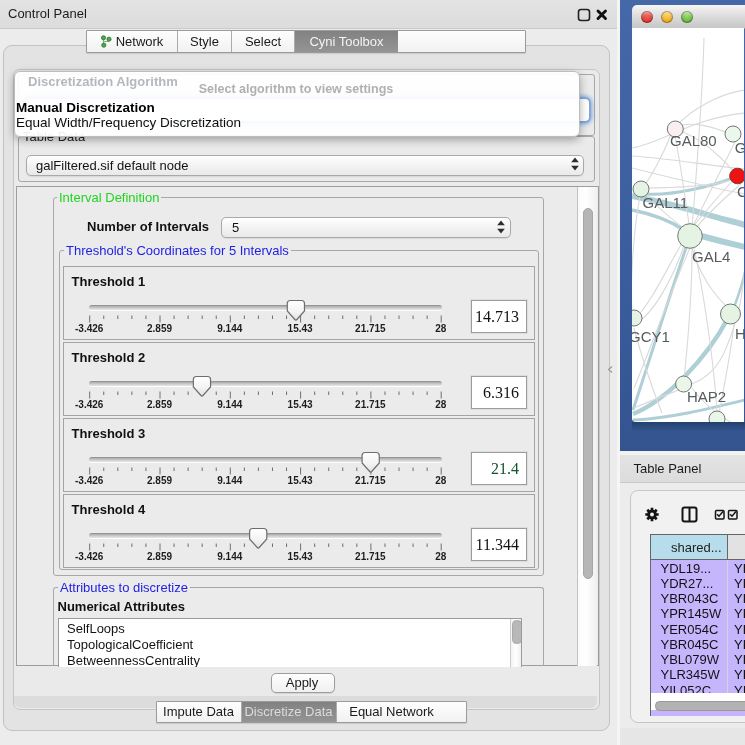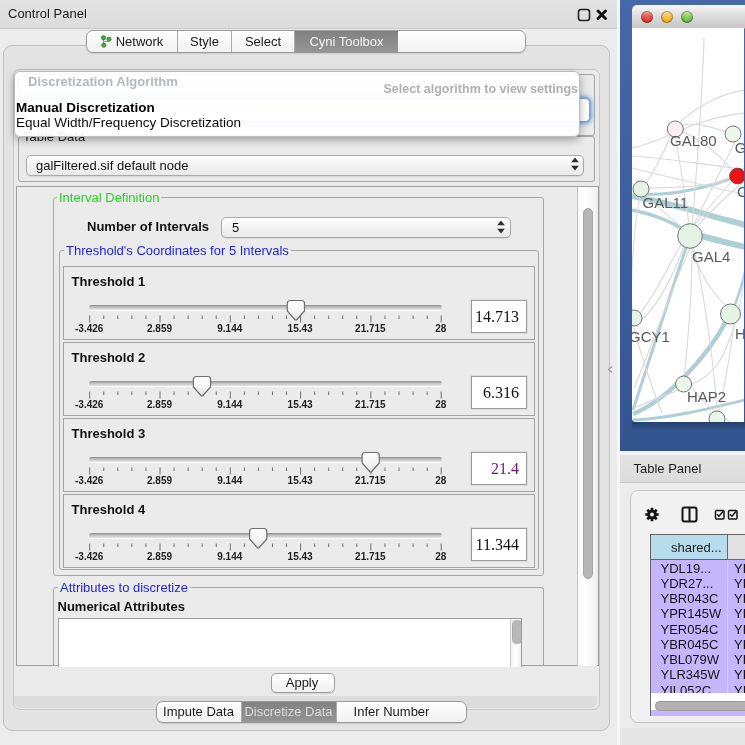--- a/index.html
+++ b/index.html
@@ -7,21 +7,21 @@
  -webkit-font-smoothing:antialiased}
 .a{position:absolute}
 .gb{position:absolute;border:1px solid #a7a7a7;border-radius:3px}
 .gt{position:absolute;font-size:13px;line-height:13px;padding:0 2px;white-space:nowrap}
 .t13{font-size:13px;line-height:15px;white-space:nowrap;color:#1b1b1b}
 .b13{font-size:13px;font-weight:bold;line-height:15px;white-space:nowrap;color:#111}
 .combo{position:absolute;border:1px solid #a9a9a9;border-radius:5px;
  background:linear-gradient(#ffffff,#f4f4f4 45%,#e9e9e9);
  box-shadow:0 1px 1px rgba(0,0,0,0.08)}
 .ctext{position:absolute;font-size:13px;color:#141414;white-space:nowrap}
-.seg{position:absolute;display:flex;border:1px solid #9b9b9b;border-radius:7px;
+.seg{position:absolute;display:flex;border:1px solid #9b9b9b;border-radius:1px;
  background:linear-gradient(#fefefe,#f1f1f1);box-shadow:0 1px 1px rgba(0,0,0,0.12)}
 .seg>div{font-size:13px;color:#1a1a1a;text-align:center;
  display:flex;align-items:center;justify-content:center;white-space:nowrap}
 .seg>div+div{border-left:1px solid #ababab}
 .segsel{background:linear-gradient(#828282,#949494);color:#f4f4f4 !important}
 </style></head><body>
 
 <div class="a" style="left:0;top:0;width:618px;height:28px;background:linear-gradient(#e3e3e3,#dcdcdc);border-bottom:1px solid #c9c9c9"></div>
 <div class="a t13" style="left:8px;top:6px;color:#1c1c1c">Control Panel</div>
 <svg class="a" style="left:574px;top:8px" width="40" height="14" viewBox="0 0 40 14">
@@ -199,21 +199,21 @@
     <path d="M378.20 49.5 v7" stroke="#6e6e6e" stroke-width="1"></path>
     <path d="M299.08 37.5 q0,-3 3,-3 h11.2 q3,0 3,3 v7.5 l-7.6,8.5 q-1,1.1 -2,0 l-7.6,-8.5 z" fill="url(#thg)" stroke="#6e6e6e" stroke-width="1.2"></path>
   </svg>
 <div class="a" style="left:59.2px;top:475px;width:60px;text-align:center;font-size:10px;font-weight:bold;color:#1d1d1d">-3.426</div>
 <div class="a" style="left:129.5px;top:475px;width:60px;text-align:center;font-size:10px;font-weight:bold;color:#1d1d1d">2.859</div>
 <div class="a" style="left:199.8px;top:475px;width:60px;text-align:center;font-size:10px;font-weight:bold;color:#1d1d1d">9.144</div>
 <div class="a" style="left:270.1px;top:475px;width:60px;text-align:center;font-size:10px;font-weight:bold;color:#1d1d1d">15.43</div>
 <div class="a" style="left:340.4px;top:475px;width:60px;text-align:center;font-size:10px;font-weight:bold;color:#1d1d1d">21.715</div>
 <div class="a" style="left:410.7px;top:475px;width:60px;text-align:center;font-size:10px;font-weight:bold;color:#1d1d1d">28</div>
 <div class="a" style="left:470.5px;top:452px;width:54px;height:31px;background:#fff;border:1px solid #9c9c9c;box-shadow:0 0 0 1px #dedede"></div>
-<div class="a" style="left:440px;top:459.5px;width:79px;text-align:right;font-size:16px;font-family:'Liberation Serif',serif;color:#701a75">21.4</div>
+<div class="a" style="left:440px;top:459.5px;width:79px;text-align:right;font-size:16px;font-family:'Liberation Serif',serif;color:#14532d">21.4</div>
 <div class="a" style="left:62.5px;top:494px;width:470px;height:72px;border:1px solid #a3a3a3;background:#ebebeb"></div>
 <div class="a b13" style="left:71.5px;top:502px">Threshold 4</div>
 <div class="a" style="left:89px;top:532.5px;width:352.5px;height:5px;border-radius:2.5px;background:linear-gradient(#888 0,#b9b9b9 35%,#e8e8e8 100%);box-shadow:0 1px 0 rgba(255,255,255,0.9)"></div>
 <svg class="a" style="left:62.5px;top:494px" width="470" height="72" viewBox="0 0 470 72">
 <defs>
       <linearGradient id="thg" x1="0" y1="0" x2="0" y2="1">
 <stop offset="0" stop-color="#ffffff"></stop>
         <stop offset="0.55" stop-color="#f4f4f4"></stop>
         <stop offset="1" stop-color="#e2e2e2"></stop>
 </linearGradient>
@@ -251,37 +251,38 @@
 <div class="a" style="left:199.8px;top:551px;width:60px;text-align:center;font-size:10px;font-weight:bold;color:#1d1d1d">9.144</div>
 <div class="a" style="left:270.1px;top:551px;width:60px;text-align:center;font-size:10px;font-weight:bold;color:#1d1d1d">15.43</div>
 <div class="a" style="left:340.4px;top:551px;width:60px;text-align:center;font-size:10px;font-weight:bold;color:#1d1d1d">21.715</div>
 <div class="a" style="left:410.7px;top:551px;width:60px;text-align:center;font-size:10px;font-weight:bold;color:#1d1d1d">28</div>
 <div class="a" style="left:470.5px;top:528px;width:54px;height:31px;background:#fff;border:1px solid #9c9c9c;box-shadow:0 0 0 1px #dedede"></div>
 <div class="a" style="left:440px;top:535.5px;width:79px;text-align:right;font-size:16px;font-family:'Liberation Serif',serif;color:#111">11.344</div>
 <div class="gb" style="left:53px;top:587px;width:489px;height:78px;border-bottom:none;border-radius:3px 3px 0 0"></div>
 <div class="gt" style="left:58px;top:581px;background:#ebebeb;color:#2222e6">Attributes to discretize</div>
 <div class="a b13" style="left:57.5px;top:599px">Numerical Attributes</div>
 <div class="a" style="left:58px;top:617.5px;width:462px;height:48px;background:#fff;border:1px solid #9b9b9b;border-bottom:none;overflow:hidden">
+<div class="a t13" style="left:8px;top:2.5px;line-height:15.8px;color:#141414">SelfLoops<br>TopologicalCoefficient<br>BetweennessCentrality</div>
 <div class="a" style="left:451px;top:0;width:11px;height:48px;background:linear-gradient(90deg,#f4f4f4,#fff 45%,#ececec);border-left:1px solid #ccc"></div>
 <div class="a" style="left:452.5px;top:1.5px;width:8px;height:22px;background:#b8b8b8;border:1px solid #a8a8a8;border-radius:4.5px"></div>
 </div>
 <div class="a" style="left:271px;top:672.5px;width:62px;height:18px;border:1px solid #9e9e9e;border-radius:5px;background:linear-gradient(#fefefe,#f0f0f0);box-shadow:0 1px 1px rgba(0,0,0,0.1)"></div>
 <div class="a t13" style="left:271px;top:674.5px;width:62px;text-align:center">Apply</div>
 <div class="seg" style="left:155.5px;top:700.5px;width:309px;height:20px">
 <div style="width:84px">Impute Data</div>
 <div class="segsel" style="width:94px;color:#dcdcdc !important">Discretize Data</div>
-<div style="width:110px">Infer Number</div>
+<div style="width:110px">Equal Network</div>
 </div>
 <svg class="a" style="left:607px;top:365px" width="6" height="9" viewBox="0 0 6 9">
 <path d="M5 1.5 L1.5 4.5 L5 7.5" stroke="#9a9a9a" stroke-width="1.2" fill="none"></path>
   </svg>
 <div class="a" style="left:14px;top:71px;width:564px;height:64px;background:rgba(255,255,255,0.93);
 border:1px solid #bdbdbd;border-radius:6px;box-shadow:0 3px 9px rgba(0,0,0,0.32)"></div>
 <div class="a" style="left:28px;top:73.5px;font-size:13px;font-weight:bold;color:#b3b8bd;white-space:nowrap">Discretization Algorithm</div>
-<div class="a" style="left:14px;top:82px;width:564px;text-align:right;font-size:12.5px;font-weight:bold;color:#b0b0b0">Select algorithm to view settings</div>
+<div class="a" style="left:14px;top:82px;width:564px;text-align:center;font-size:12.5px;font-weight:bold;color:#b0b0b0">Select algorithm to view settings</div>
 <div class="a" style="left:16px;top:100px;font-size:13.5px;font-weight:bold;color:#000;white-space:nowrap">Manual Discretization</div>
 <div class="a" style="left:16px;top:114.5px;font-size:13.5px;color:#0d0d0d;white-space:nowrap">Equal Width/Frequency Discretization</div>
 <div class="a" style="left:616.5px;top:0;width:3.5px;height:745px;background:#f5f5f5"></div>
 <div class="a" style="left:620px;top:0px;width:125px;height:451px;background:linear-gradient(#4568a8,#3a5d9d 60%,#33548f)"></div>
 <div class="a" style="left:632px;top:5px;width:113px;height:23px;background:linear-gradient(#f6f6f6,#dedede 45%,#c6c6c6);border-bottom:1px solid #8f8f8f;border-radius:5px 0 0 0"></div>
 <div class="a" style="left:641px;top:10.5px;width:12px;height:12px;border-radius:50%;background:radial-gradient(circle at 50% 30%,#f46d65,#d93a30 70%);box-shadow:inset 0 0 1px 1px rgba(0,0,0,0.35),inset 0 2px 2px rgba(255,255,255,0.55)"></div>
 <div class="a" style="left:661px;top:10.5px;width:12px;height:12px;border-radius:50%;background:radial-gradient(circle at 50% 30%,#fbd564,#edab24 70%);box-shadow:inset 0 0 1px 1px rgba(0,0,0,0.35),inset 0 2px 2px rgba(255,255,255,0.55)"></div>
 <div class="a" style="left:681px;top:10.5px;width:12px;height:12px;border-radius:50%;background:radial-gradient(circle at 50% 30%,#a7dd7e,#68b83c 70%);box-shadow:inset 0 0 1px 1px rgba(0,0,0,0.35),inset 0 2px 2px rgba(255,255,255,0.55)"></div>
 <div class="a" style="left:632px;top:28px;width:112px;height:393.5px;background:#fff;overflow:hidden;border-radius:0 0 0 4px">
 <svg width="113" height="394" viewBox="0 0 113 394" style="position:absolute;left:0;top:0">

